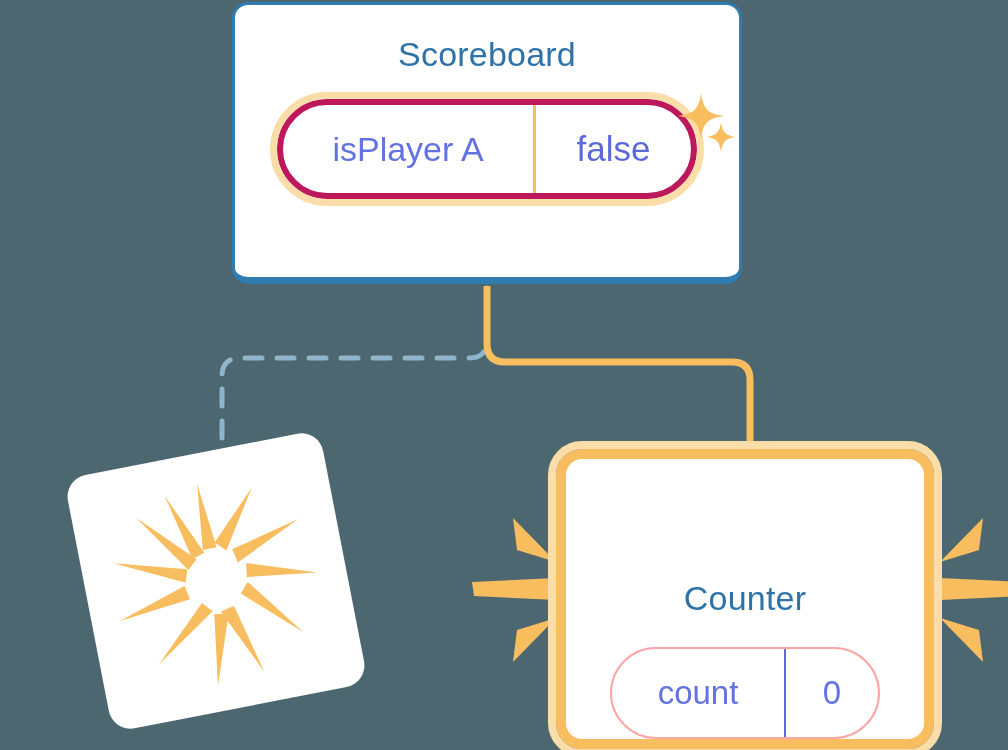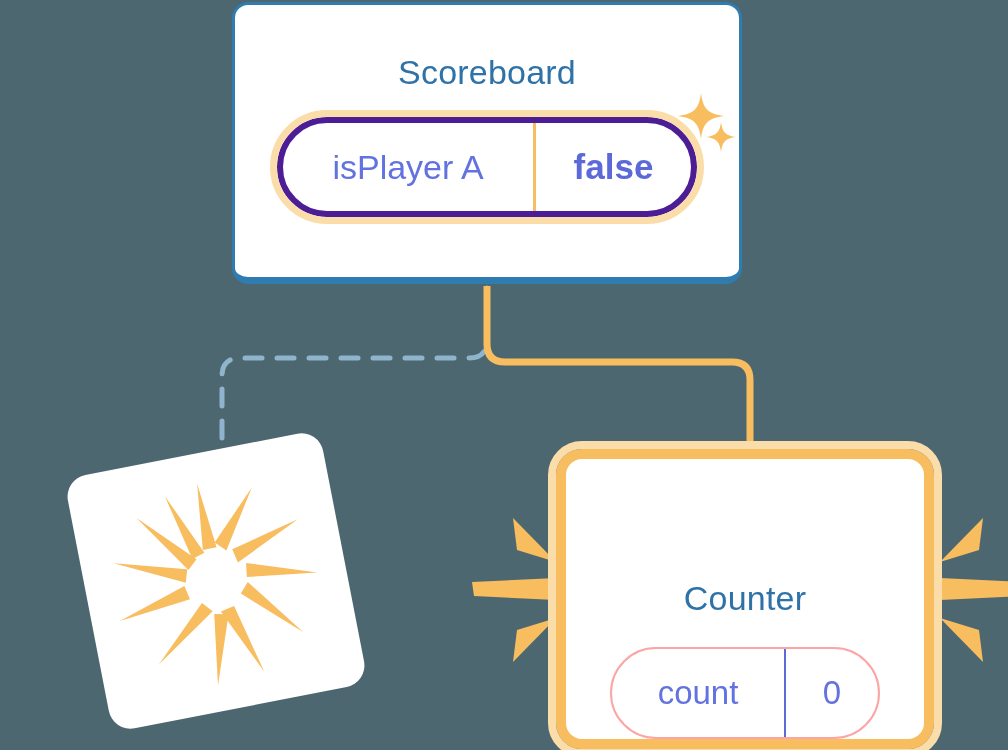--- a/index.html
+++ b/index.html
@@ -55,29 +55,29 @@
 
   .card-title {
     color: #2e72a8;
     font-size: 34px;
     font-weight: 400;
     letter-spacing: 0.2px;
     line-height: 1;
     user-select: none;
   }
 
-  #scoreboard-card .card-title { margin-top: 50px; }
+  #scoreboard-card .card-title { margin-top: 32px; }
 
   #scoreboard-pill {
     margin-top: 28px;
     height: 100px;
     width: 420px;
     border-radius: 60px;
     background: #ffffff;
-    border: 6px solid #4c1d95;
+    border: 6px solid #be185d;
     outline: 7px solid #fbddaa;
     box-sizing: border-box;
     display: flex;
     align-items: stretch;
   }
 
   #scoreboard-pill .pill-key {
     flex: 0 0 250px;
     display: flex;
     align-items: center;
@@ -88,21 +88,21 @@
     white-space: nowrap;
     user-select: none;
   }
   #scoreboard-pill .pill-val {
     flex: 1 1 auto;
     display: flex;
     align-items: center;
     justify-content: center;
     color: #5b6ad8;
     font-size: 35px;
-    font-weight: bold;
+    font-weight: normal;
     user-select: none;
   }
 
   
   .sparkle {
     position: absolute;
     z-index: 5;
     pointer-events: none;
   }
   #sparkle-large { left: 678px; top: 93px; width: 46px; height: 46px; }

